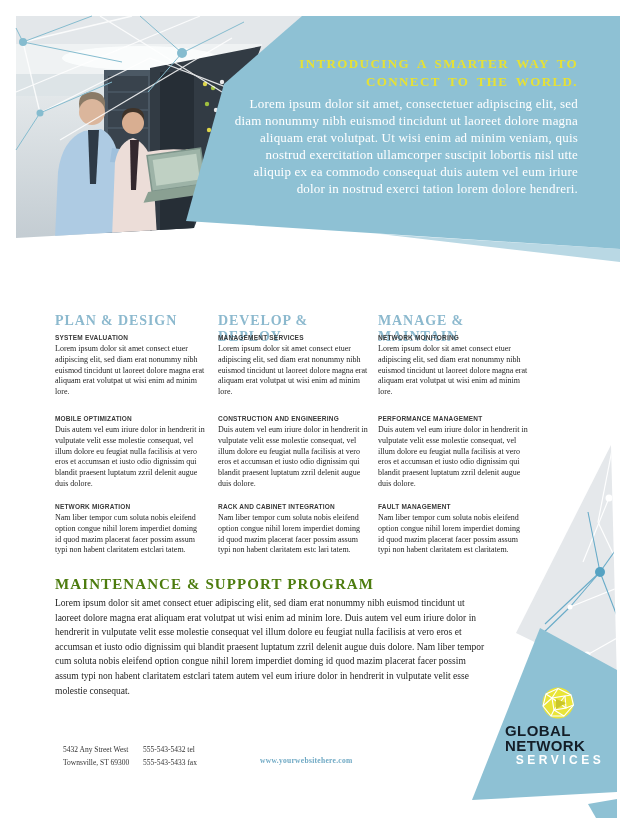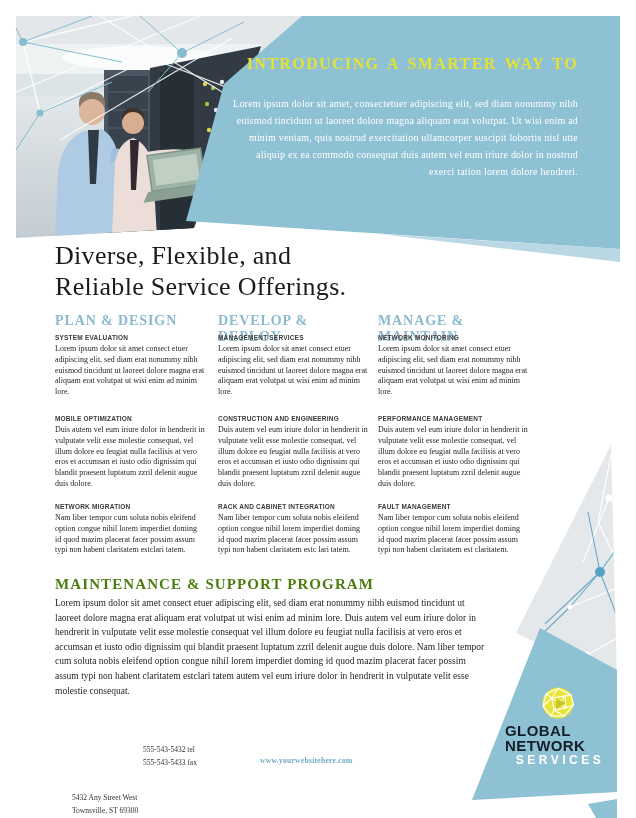--- a/index.html
+++ b/index.html
@@ -5,26 +5,26 @@
   html,body{margin:0;padding:0;background:#888;}
   .page{
     position:relative;width:636px;height:818px;background:#ffffff;
     overflow:hidden;font-family:"Liberation Serif",serif;margin:0 auto;
   }
   .abs{position:absolute;}
   svg{display:block;}
   
   .banner-title{
     right:58px;top:55px;width:360px;text-align:right;
-    color:#e6e135;font-weight:bold;font-size:16px;line-height:17.5px;
+    color:#e6e135;font-weight:bold;font-size:13px;line-height:17.5px;
     letter-spacing:1.4px;word-spacing:3px;
   }
   .banner-body{
     right:58px;top:95px;width:345px;text-align:right;
-    color:#ffffff;font-size:10px;line-height:17px;letter-spacing:0.2px;
+    color:#ffffff;font-size:13px;line-height:17px;letter-spacing:0.2px;
   }
   
   .headline{
     left:55px;top:240px;color:#1b1b19;font-size:26px;line-height:31px;letter-spacing:0.3px;
   }
   
   .col{width:150px;}
   .col-header{
     font-weight:bold;font-size:14px;letter-spacing:0.9px;color:#8cb9ce;
   }
@@ -215,27 +215,24 @@
         <line x1="546" y1="694" x2="552" y2="698"></line>
         <line x1="552" y1="698" x2="566" y2="708"></line>
         <line x1="565" y1="696" x2="554" y2="710"></line>
       </g>
       <polygon points="556,699 566,703 556,709" fill="#c9c52a"></polygon>
     </g>
   </svg>
 
   <div class="abs banner-title">
     <div>INTRODUCING A SMARTER WAY TO</div>
+    <div>CONNECT TO THE WORLD.</div>
   </div>
   <div class="abs banner-body">Lorem ipsum dolor sit amet, consectetuer adipiscing elit, sed diam nonummy nibh euismod tincidunt ut laoreet dolore magna aliquam erat volutpat. Ut wisi enim ad minim veniam, quis nostrud exercitation ullamcorper suscipit lobortis nisl utte aliquip ex ea commodo consequat duis autem vel eum iriure dolor in nostrud exerci tation lorem dolore hendreri.</div>
 
-  <div class="abs headline">
-    <div>Diverse, Flexible, and</div>
-    <div>Reliable Service Offerings.</div>
-  </div>
 
   <div class="abs col" style="left:55px;top:313px;">
     <div class="col-header">PLAN &amp; DESIGN</div>
   </div>
   <div class="abs svc-block" style="left:55px;top:334px;">
     <p class="svc-label">SYSTEM EVALUATION</p>
     <p class="svc-body">Lorem ipsum dolor sit amet consect etuer adipiscing elit, sed diam erat nonummy nibh euismod tincidunt ut laoreet dolore magna erat aliquam erat volutpat ut wisi enim ad minim lore.</p>
   </div>
   <div class="abs svc-block" style="left:55px;top:415px;">
     <p class="svc-label">MOBILE OPTIMIZATION</p>
@@ -274,21 +271,21 @@
     <p class="svc-body">Duis autem vel eum iriure dolor in hendrerit in vulputate velit esse molestie consequat, vel illum dolore eu feugiat nulla facilisis at vero eros et accumsan et iusto odio dignissim qui blandit praesent luptatum zzril delenit augue duis dolore.</p>
   </div>
   <div class="abs svc-block" style="left:378px;top:503px;">
     <p class="svc-label">FAULT MANAGEMENT</p>
     <p class="svc-body">Nam liber tempor cum soluta nobis eleifend option congue nihil lorem imperdiet doming id quod mazim placerat facer possim assum typi non habent claritatem est claritatem.</p>
   </div>
 
   <div class="abs maint-header">MAINTENANCE &amp; SUPPORT PROGRAM</div>
   <div class="abs maint-body">Lorem ipsum dolor sit amet consect etuer adipiscing elit, sed diam erat nonummy nibh euismod tincidunt ut laoreet dolore magna erat aliquam erat volutpat ut wisi enim ad minim lore. Duis autem vel eum iriure dolor in hendrerit in vulputate velit esse molestie consequat vel illum dolore eu feugiat nulla facilisis at vero eros et accumsan et iusto odio dignissim qui blandit praesent luptatum zzril delenit augue duis dolore. Nam liber tempor cum soluta nobis eleifend option congue nihil lorem imperdiet doming id quod mazim placerat facer possim assum typi non habent claritatem estclari tatem autem vel eum iriure dolor in hendrerit in vulputate velit esse molestie consequat.</div>
 
-  <div class="abs footer-txt" style="left:72px;top:743px;margin-top:48px;">
+  <div class="abs footer-txt" style="left:63px;top:743px;">
     <div>5432 Any Street West</div>
     <div>Townsville, ST 69300</div>
   </div>
   <div class="abs footer-txt" style="left:143px;top:743px;">
     <div>555-543-5432 tel</div>
     <div>555-543-5433 fax</div>
   </div>
   <div class="abs website">www.yourwebsitehere.com</div>
 
   <div class="abs logo-name">

